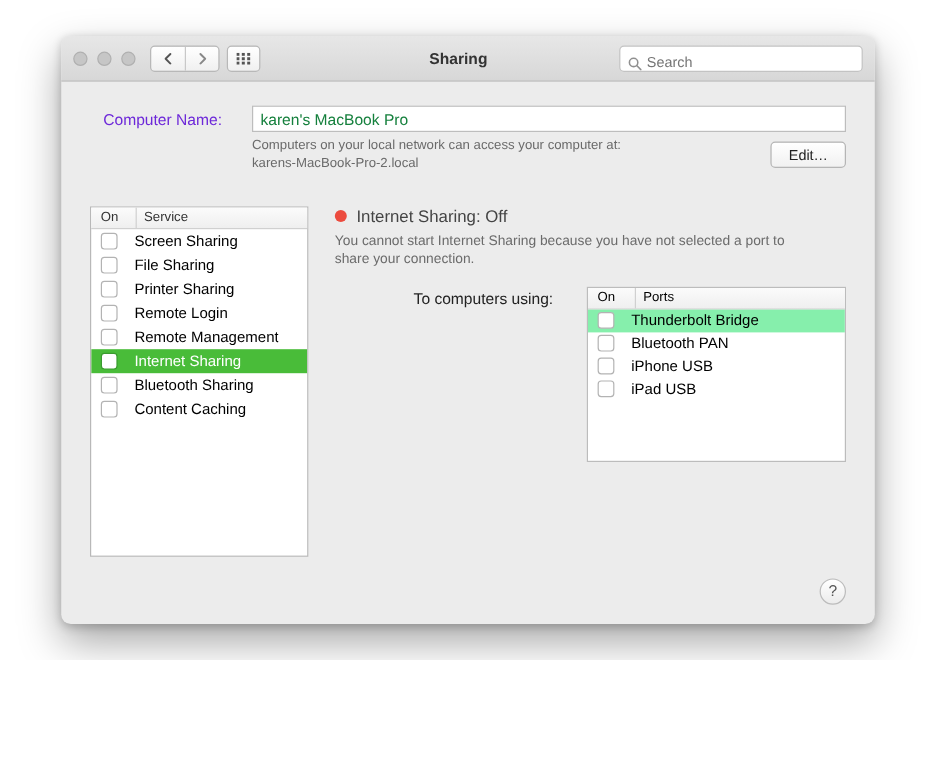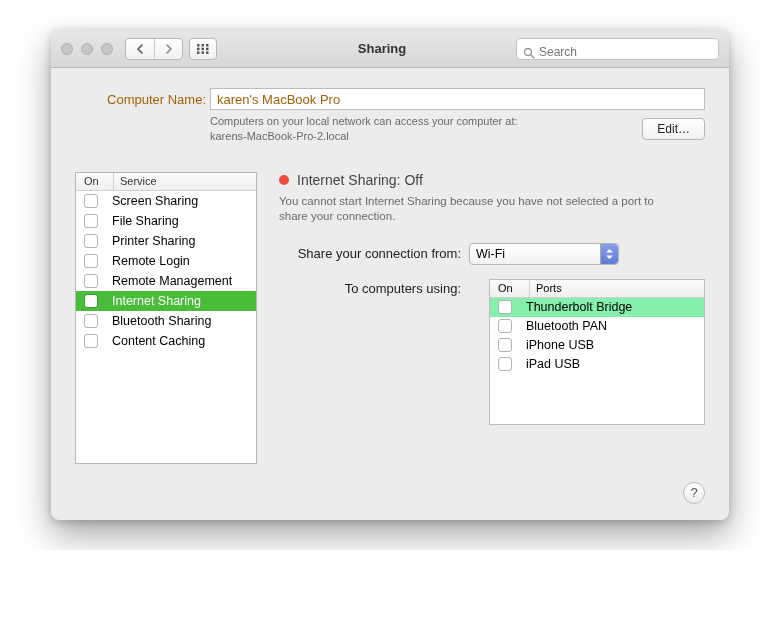--- a/index.html
+++ b/index.html
@@ -68,26 +68,26 @@
     border:none; outline:none; width:100%; font-size:12px;
     background:transparent;
   }
   .search-icon { color:#888; margin-right:4px; font-size:12px; }
 
   
   .content { padding: 20px 24px 18px 24px; }
 
   .row { display:flex; align-items:flex-start; }
   .cname-row { align-items: center; }
-  .lbl-right { width: 135px; text-align:right; padding-right:4px; color:#a16207; font-size:13px; }
+  .lbl-right { width: 135px; text-align:right; padding-right:25px; color:#6d28d9; font-size:13px; }
   .text-input {
     flex:1; height:22px;
     background:#fff; border:1px solid #bdbdbd; border-radius:0;
     padding: 0 6px; font-size:13px;
-    color:#a16207;
+    color:#15803d;
   }
   .hint-row { margin-top:4px; }
   .hint {
     font-size:11px; color:#6a6a6a; line-height:1.35;
     flex:1; padding-right:8px;
   }
   .edit-btn {
     height:22px; padding:0 14px;
     background:linear-gradient(#ffffff,#f1f1f1);
     border:1px solid #b5b5b5; border-radius:4px;
@@ -288,31 +288,20 @@
           </div>
       </div>
 
       <div class="detail">
         <div class="status-line">
           <span class="dot"></span>
           <span>Internet Sharing: Off</span>
         </div>
         <div class="warn">You cannot start Internet Sharing because you have not selected a port to share your connection.</div>
 
-        <div class="share-row">
-          <div class="share-lbl">Share your connection from:</div>
-          <div class="select">
-            <span>Wi-Fi</span>
-            <span class="caret">
-              <svg width="7" height="10" viewBox="0 0 7 10">
-                  <path d="M3.5 0 L7 3.5 L0 3.5 Z M0 6.5 L7 6.5 L3.5 10 Z" fill="#fff"></path>
-                </svg>
-            </span>
-          </div>
-        </div>
 
         <div class="ports-row">
           <div class="share-lbl" style="padding-top:2px">To computers using:</div>
           <div class="ports-table">
             <div class="ports-header">
               <div class="h1">On</div>
               <div class="h2">Ports</div>
             </div>
             <div id="ports-body">
                 <div class="port-row hl">

